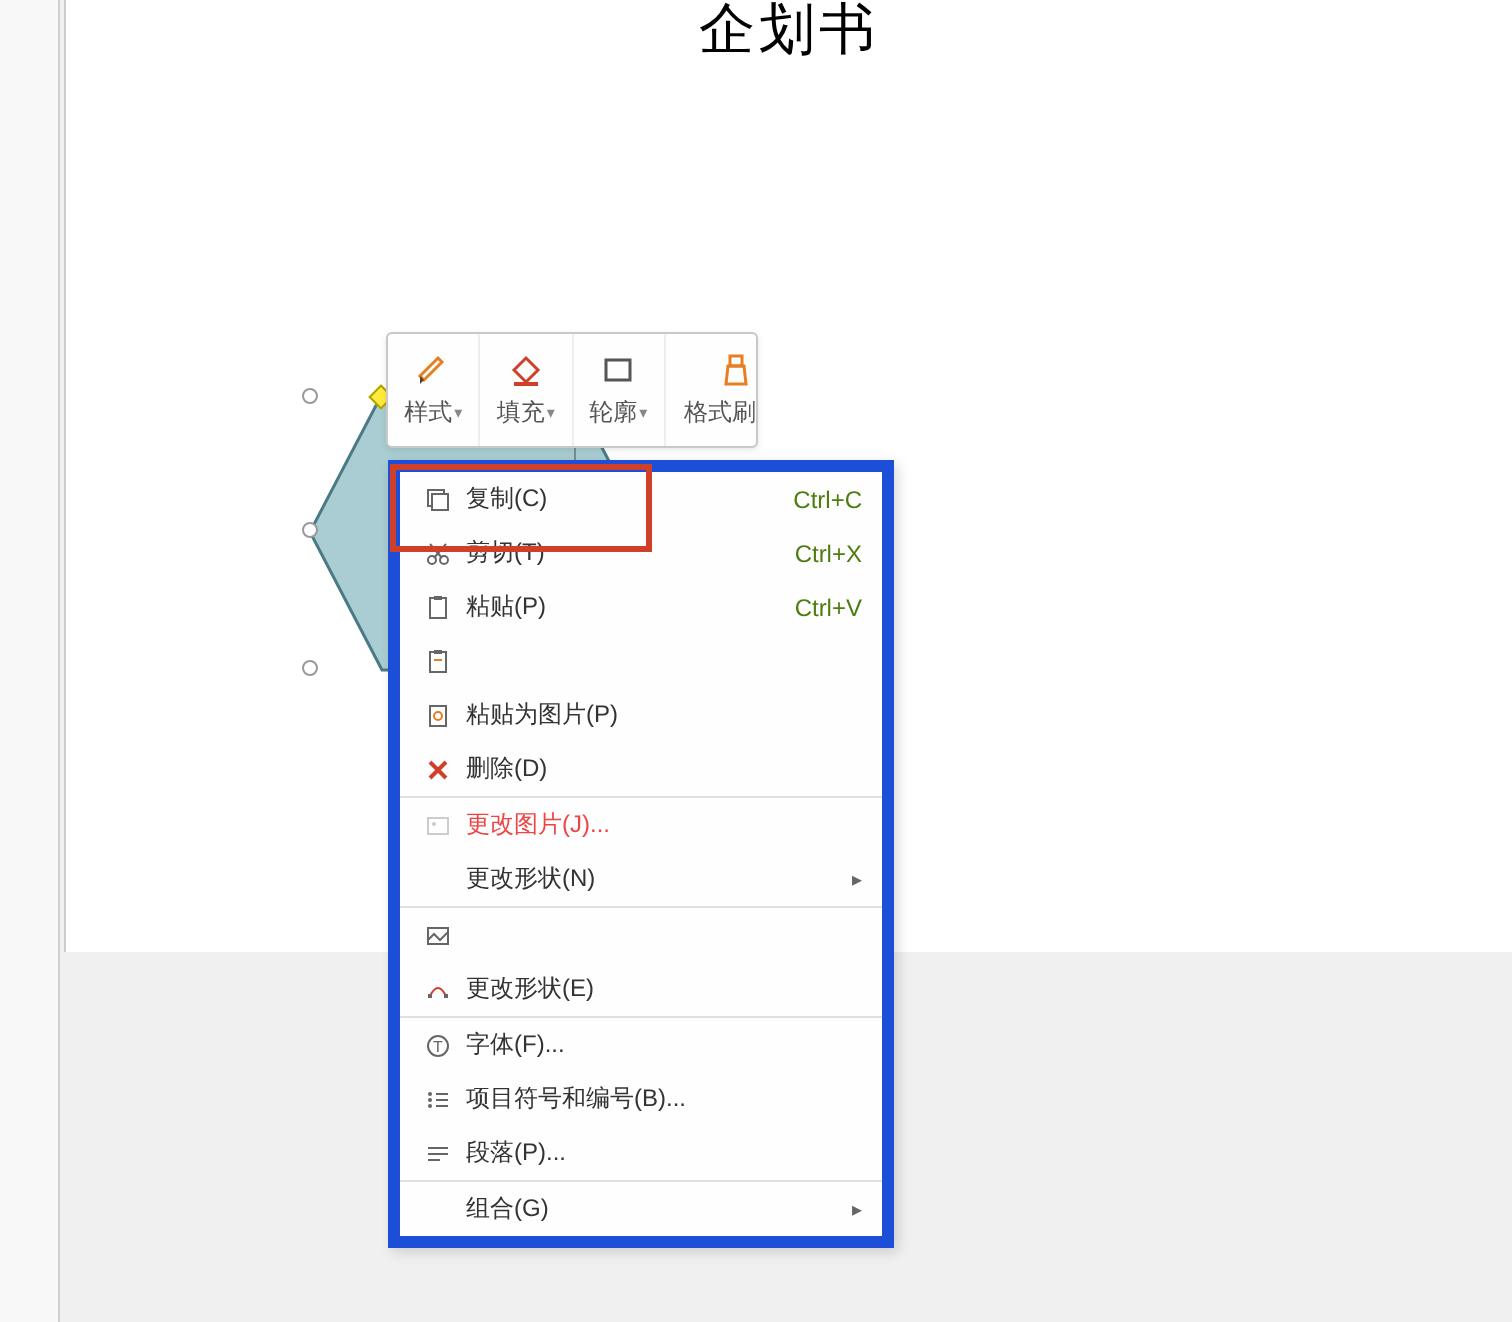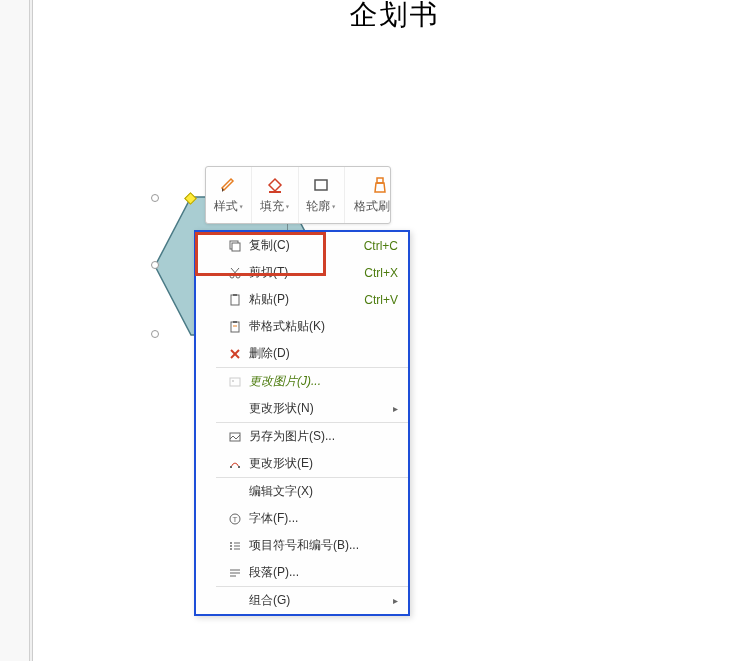--- a/index.html
+++ b/index.html
@@ -13,21 +13,21 @@
       position: relative;
       width: 756px;
       height: 661px;
       overflow: hidden;
     }
     .page {
       position: absolute;
       left: 32px;
       top: 0;
       width: 724px;
-      height: 661px;
+      height: 476px;
       background: #fff;
       border-left: 1px solid #ccc;
     }
     .page-title {
       position: absolute;
       top: -4px;
       left: 50%;
       transform: translateX(-50%);
       font-size: 28px;
       font-weight: 400;
@@ -62,30 +62,29 @@
     .handle-y {
       position: absolute;
       width: 9px;
       height: 9px;
       background: #ffeb3b;
       border: 1px solid #b0a000;
       transform: rotate(45deg);
     }
     .mini-toolbar {
       position: absolute;
-      left: 205px;
+      left: 193px;
       top: 166px;
       width: 186px;
       height: 58px;
       background: #fefefe;
       border: 1px solid #c8c8c8;
       border-radius: 3px;
       display: flex;
       box-shadow: 0 1px 3px rgba(0,0,0,0.1);
-      font-family: Liberation Mono, monospace;
     }
     .mini-item {
       flex: 1;
       display: flex;
       flex-direction: column;
       align-items: center;
       justify-content: center;
       gap: 3px;
       font-size: 12px;
       color: #555;
@@ -109,39 +108,37 @@
       gap: 1px;
     }
     .dropdown-arrow {
       font-size: 8px;
       color: #888;
     }
     .context-menu {
       position: absolute;
       left: 194px;
       top: 230px;
-      width: 216px;
+      width: 253px;
       background: #fefefe;
-      border: 2px solid #1d4ed8;
+      border: 6px solid #1d4ed8;
       box-shadow: 2px 2px 6px rgba(0,0,0,0.15);
-      padding-left: 20px;
     }
     .menu-item {
       display: flex;
       align-items: center;
       height: 27px;
       padding-left: 9px;
       padding-right: 10px;
       font-size: 12px;
       color: #333;
       cursor: pointer;
     }
     .menu-item.disabled {
-      color: #4d7c0f;
-      font-style: italic;
+      color: #ef4444;
     }
     .menu-icon {
       width: 20px;
       display: flex;
       align-items: center;
       justify-content: center;
       color: #666;
     }
     .menu-item.disabled .menu-icon {
       color: #ccc;
@@ -285,21 +282,29 @@
     <span class="menu-shortcut">Ctrl+V</span>
   </div>
   <div class="menu-item">
     <span class="menu-icon">
       <svg width="14" height="14" viewBox="0 0 14 14">
           <rect x="3" y="2" width="8" height="10" fill="none" stroke="#666"></rect>
           <rect x="5" y="1" width="4" height="2" fill="#666"></rect>
           <line x1="5" y1="6" x2="9" y2="6" stroke="#e67e22"></line>
         </svg>
     </span>
-    <span class="menu-label">带格式粘贴(K)</span>
+  </div>
+  <div class="menu-item">
+    <span class="menu-icon">
+      <svg width="14" height="14" viewBox="0 0 14 14">
+          <rect x="3" y="2" width="8" height="10" fill="none" stroke="#666"></rect>
+          <circle cx="7" cy="7" r="2" fill="none" stroke="#e67e22"></circle>
+        </svg>
+    </span>
+    <span class="menu-label">粘贴为图片(P)</span>
   </div>
   <div class="menu-item">
     <span class="menu-icon" style="color:#d04028;">
       <svg width="14" height="14" viewBox="0 0 14 14">
           <line x1="3" y1="3" x2="11" y2="11" stroke="#d04028" stroke-width="2"></line>
           <line x1="11" y1="3" x2="3" y2="11" stroke="#d04028" stroke-width="2"></line>
         </svg>
     </span>
     <span class="menu-label">删除(D)</span>
   </div>
@@ -319,37 +324,32 @@
     <span class="menu-arrow">▸</span>
   </div>
   <div class="menu-sep"></div>
   <div class="menu-item">
     <span class="menu-icon">
       <svg width="14" height="14" viewBox="0 0 14 14">
           <rect x="2" y="3" width="10" height="8" fill="none" stroke="#666"></rect>
           <path d="M2 9 L5 6 L8 9 L12 5" fill="none" stroke="#666"></path>
         </svg>
     </span>
-    <span class="menu-label">另存为图片(S)...</span>
   </div>
   <div class="menu-item">
     <span class="menu-icon">
       <svg width="14" height="14" viewBox="0 0 14 14">
           <path d="M3 10 Q7 2 11 10" fill="none" stroke="#d04028"></path>
           <rect x="2" y="9" width="2" height="2" fill="#666"></rect>
           <rect x="10" y="9" width="2" height="2" fill="#666"></rect>
         </svg>
     </span>
     <span class="menu-label">更改形状(E)</span>
   </div>
   <div class="menu-sep"></div>
-  <div class="menu-item">
-    <span class="menu-icon"></span>
-    <span class="menu-label">编辑文字(X)</span>
-  </div>
   <div class="menu-item">
     <span class="menu-icon">
       <svg width="14" height="14" viewBox="0 0 14 14">
           <circle cx="7" cy="7" r="5" fill="none" stroke="#666"></circle>
           <text x="7" y="10" font-size="8" text-anchor="middle" fill="#666">T</text>
         </svg>
     </span>
     <span class="menu-label">字体(F)...</span>
   </div>
   <div class="menu-item">

